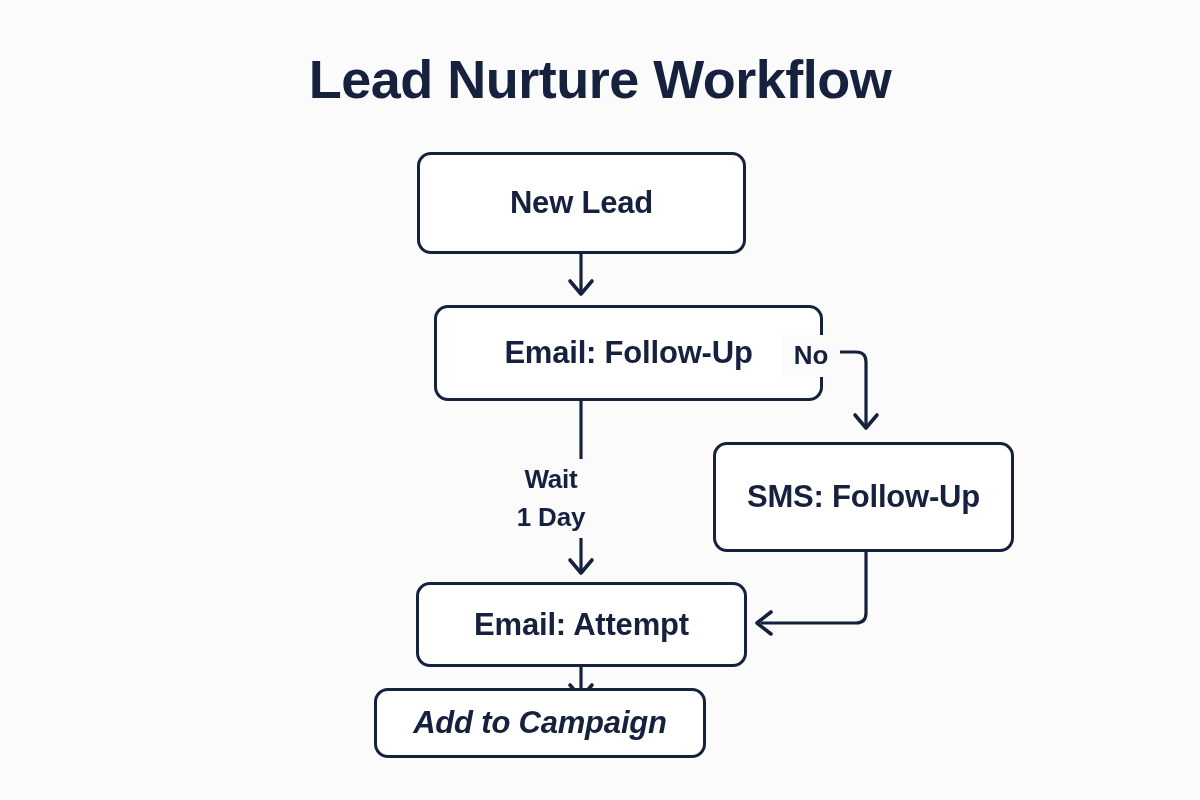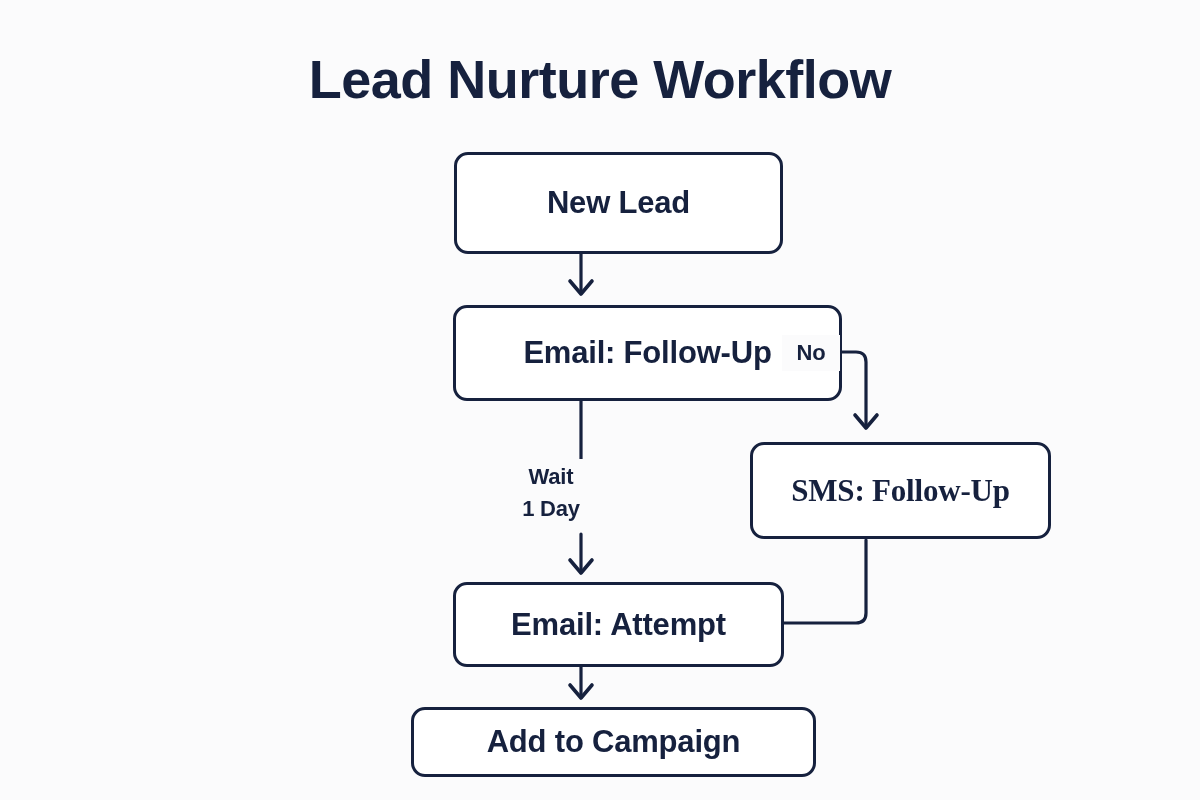--- a/index.html
+++ b/index.html
@@ -54,33 +54,32 @@
     border: 3px solid #16213e;
     border-radius: 14px;
     display: flex;
     align-items: center;
     justify-content: center;
     font-size: 31px;
     font-weight: bold;
     color: #16213e;
     white-space: nowrap;
     letter-spacing: -0.2px;
-    margin-left: 37px;
   }
 
   .node.n-new-lead   { left: 417px; top: 152px; width: 329px; height: 102px; }
-  .node.n-email      { left: 416px; top: 305px; width: 389px; height: 96px;  }
-  .node.n-sms        { left: 713px; top: 442px; width: 301px; height: 97px; font-family: Liberation Serif, serif;  }
+  .node.n-email      { left: 434px; top: 305px; width: 389px; height: 96px;  }
+  .node.n-sms        { left: 713px; top: 442px; width: 301px; height: 110px;  }
   .node.n-call       { left: 416px; top: 582px; width: 331px; height: 85px;  }
-  .node.n-campaign   { left: 374px; top: 707px; width: 405px; height: 70px;  }
+  .node.n-campaign   { left: 374px; top: 688px; width: 332px; height: 70px; font-style: italic;  }
 
   
   .edge-label {
     position: absolute;
-    font-size: 22px;
+    font-size: 26px;
     font-weight: bold;
     color: #16213e;
     background: #fbfbfc;
     text-align: center;
     line-height: 1.45;
     white-space: pre;
     letter-spacing: -0.2px;
   }
 
   .edge-label.lbl-no {

